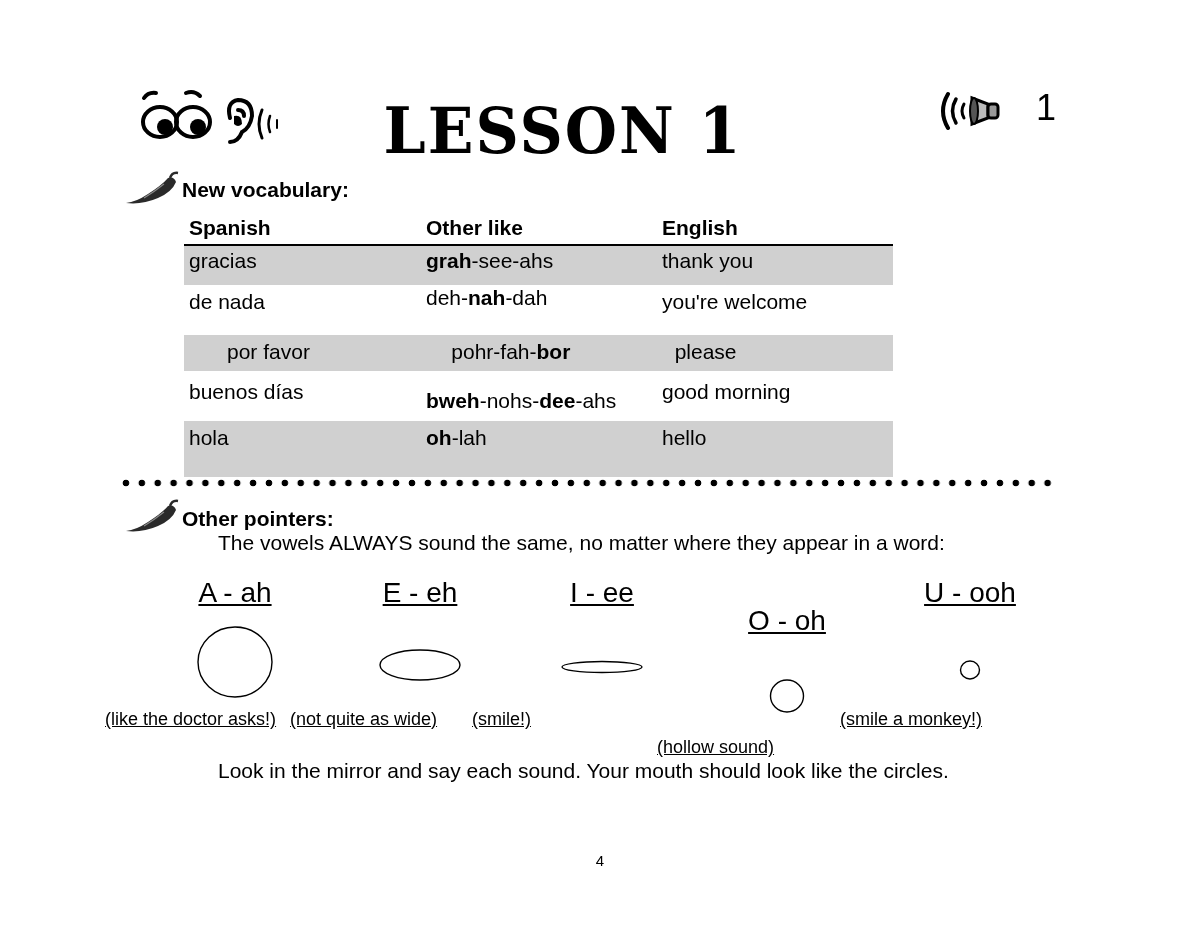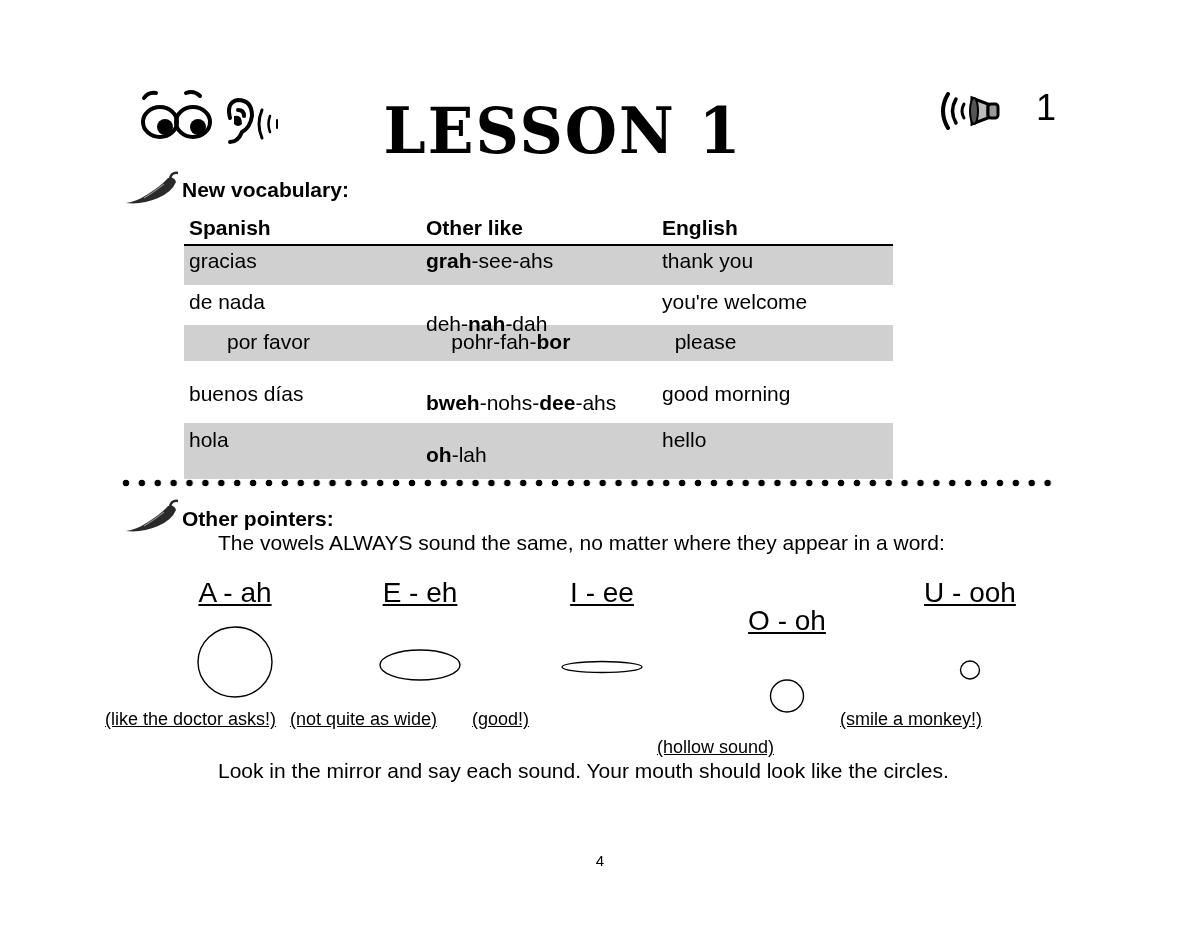--- a/index.html
+++ b/index.html
@@ -95,38 +95,38 @@
     <div class="col1">Spanish</div>
     <div class="col2">Other like</div>
     <div class="col3">English</div>
   </div>
   <div id="vocab-rows">
       <div class="vocab-row shaded" style="height: 39px; margin-top: 0px;">
         <div class="col1" style="padding-top: 3px;">gracias</div>
         <div class="col2" style="padding-top: 3px;"><b>grah</b><span>-see-ahs</span></div>
         <div class="col3" style="padding-top: 3px;">thank you</div>
       </div>
-      <div class="vocab-row" style="height: 40px; margin-top: 0px;">
+      <div class="vocab-row" style="height: 50px; margin-top: 0px;">
         <div class="col1" style="padding-top: 5px;">de nada</div>
-        <div class="col2" style="padding-top: 17px; margin-top: 10px;"><span>deh-</span><b>nah</b><span>-dah</span></div>
+        <div class="col2" style="padding-top: 1px;"><span>deh-</span><b>nah</b><span>-dah</span></div>
         <div class="col3" style="padding-top: 5px;">you're welcome</div>
       </div>
       <div class="vocab-row shaded" style="height: 36px; margin-top: 0px;">
         <div class="col1" style="padding-top: 5px; margin-left: 38px;">por favor</div>
         <div class="col2" style="padding-top: 5px;"><span>pohr-fah-</span><b>bor</b></div>
         <div class="col3" style="padding-top: 5px;">please</div>
       </div>
-      <div class="vocab-row" style="height: 46px; margin-top: 16px;">
+      <div class="vocab-row" style="height: 46px; margin-top: 4px;">
         <div class="col1" style="padding-top: 5px;">buenos días</div>
         <div class="col2" style="padding-top: 14px;"><b>bweh</b><span>-nohs-</span><b>dee</b><span>-ahs</span></div>
         <div class="col3" style="padding-top: 5px;">good morning</div>
       </div>
       <div class="vocab-row shaded" style="height: 56px; margin-top: 0px;">
         <div class="col1" style="padding-top: 5px;">hola</div>
-        <div class="col2" style="padding-top: 20px;"><b>oh</b><span>-lah</span></div>
+        <div class="col2" style="padding-top: 5px;"><b>oh</b><span>-lah</span></div>
         <div class="col3" style="padding-top: 5px;">hello</div>
       </div>
     </div>
 </div>
 
 <div class="abs dotted-rule"></div>
 
 <svg class="abs chili" style="left:124px; top:498px;" viewBox="0 0 58 36">
   <path d="M2 33 Q12 32 24 24 Q38 15 44 8 Q50 6 52 12 Q48 22 34 28 Q18 35 2 33 Z" fill="#2a2a2a"></path>
   <path d="M46 8 Q48 2 54 3" fill="none" stroke="#2a2a2a" stroke-width="2.5"></path>
@@ -148,21 +148,21 @@
       <svg class="vowel-shape" viewBox="0 0 200 80">
         <ellipse cx="100" cy="41" rx="40" ry="15" fill="none" stroke="#000" stroke-width="1.4"></ellipse>
       </svg>
       <div class="vowel-note">(not quite as wide)</div>
     </div>
     <div class="vowel" style="left: 502px;">
       <div class="vowel-label">I - ee</div>
       <svg class="vowel-shape" viewBox="0 0 200 80">
         <ellipse cx="100" cy="43" rx="40" ry="5.5" fill="none" stroke="#000" stroke-width="1.4"></ellipse>
       </svg>
-      <div class="vowel-note">(good!)</div>
+      <div class="vowel-note">(smile!)</div>
     </div>
     <div class="vowel" style="left: 687px; margin-top: 28px;">
       <div class="vowel-label">O - oh</div>
       <svg class="vowel-shape" viewBox="0 0 200 80">
         <ellipse cx="100" cy="44" rx="16.5" ry="16" fill="none" stroke="#000" stroke-width="1.4"></ellipse>
       </svg>
       <div class="vowel-note">(hollow sound)</div>
     </div>
     <div class="vowel" style="left: 870px;">
       <div class="vowel-label">U - ooh</div>

